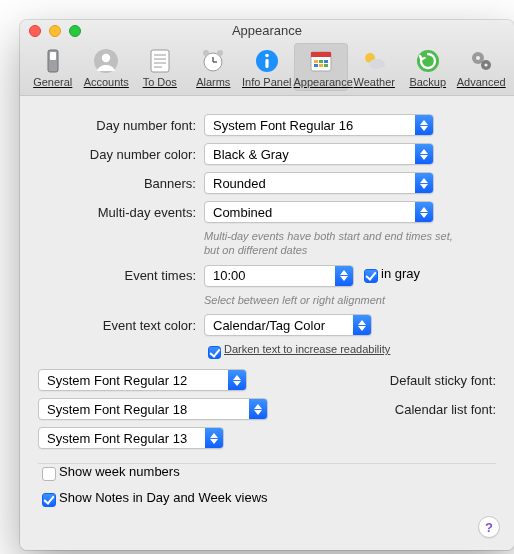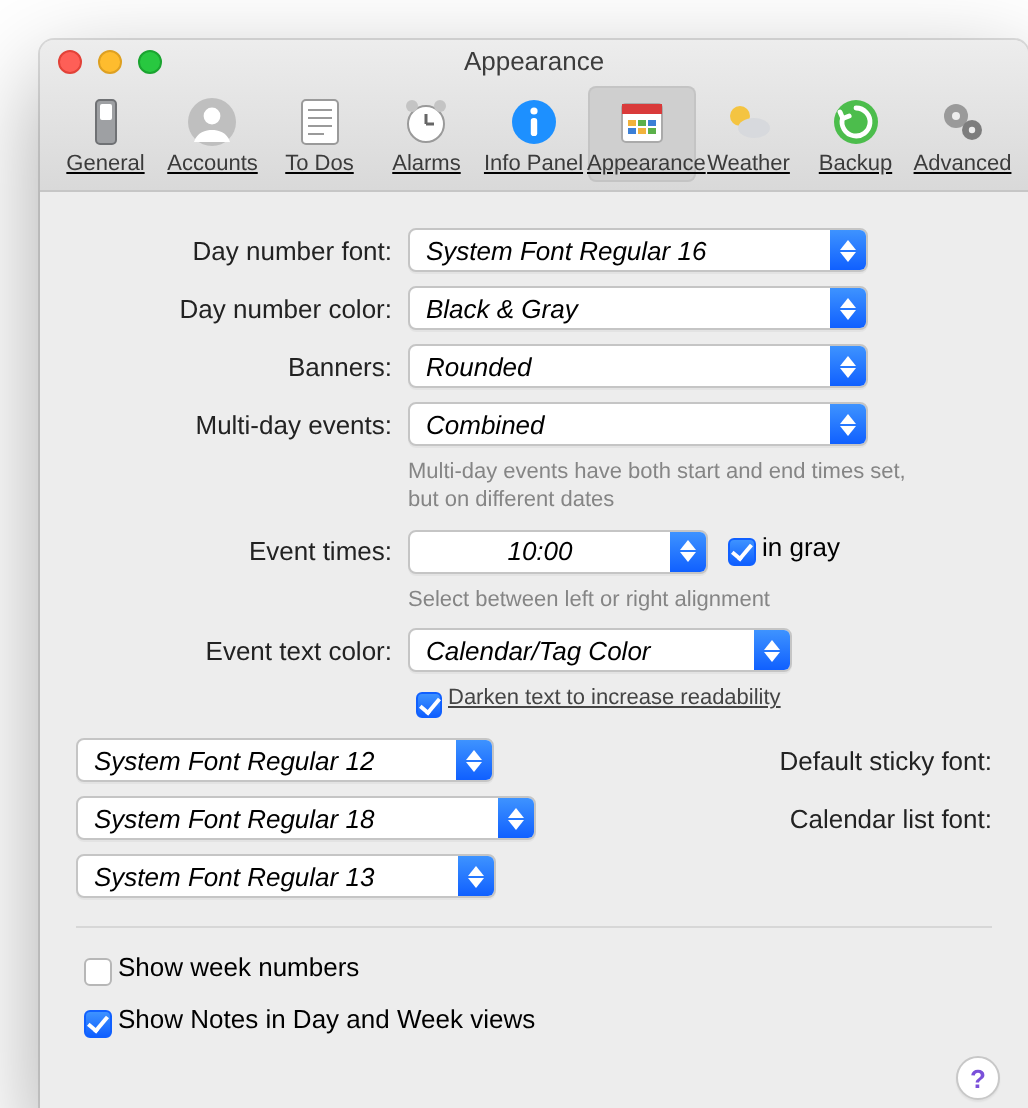--- a/index.html
+++ b/index.html
@@ -77,42 +77,41 @@
   }
   .form .lbl { text-align:right; color:#222; }
   .select {
     position:relative;
     height:22px;
     background:#fff;
     border:1px solid #c5c5c5;
     border-radius:4px;
     display:flex; align-items:center;
     box-shadow: 0 1px 0 rgba(0,0,0,0.04);
-    font-style: italic;
   }
   .select .val {
     padding: 0 8px;
     font-size:13px;
     white-space: nowrap; overflow:hidden; text-overflow:ellipsis;
     flex:1;
   }
   .select .stepper {
     width:18px; align-self:stretch;
     background: linear-gradient(#3e93ff,#1060ff);
     border-top-right-radius:3px;
     border-bottom-right-radius:3px;
     display:flex; flex-direction:column; align-items:center; justify-content:center;
     gap:1px;
   }
   .select .stepper svg { display:block }
   .row-extra {
     display:flex; align-items:center; gap:6px;
   }
   .hint {
-    color:#858585; font-size:11px; line-height:1.25;
+    color:#858585; font-size:11px; line-height:1.25;font-style:italic;
   }
   .cb {
     display:flex; gap:0; font-size:13px;
   }
   .cb input[type=checkbox]{
     appearance:none; width:14px; height:14px;
     border:1px solid #b7b7b7; border-radius:3px;
     background:#fff;
     position:relative;
   }
@@ -123,31 +122,30 @@
   .cb input[type=checkbox]:checked::after{
     content:""; position:absolute; left:3px; top:0px;
     width:4px; height:8px;
     border:solid #fff; border-width:0 2px 2px 0;
     transform:rotate(40deg);
   }
 
   .bottom {
     margin-top:14px;
     border-top:1px solid #d7d7d7;
-    padding-top:12px;
   }
   .help {
     position:absolute; right:14px; bottom:12px;
     width:22px; height:22px; border-radius:50%;
     background:#fff; border:1px solid #c8c8c8;
     display:flex; align-items:center; justify-content:center;
     color:#7a50d9; font-weight:600;
     box-shadow: 0 1px 1px rgba(0,0,0,0.06);
   }
-  .select-narrow { width:150px;text-align:center; }
+  .select-narrow { width:150px; }
   .subhint-row { grid-column: 2; }
   .cb-small { font-size:11px; color:#444;text-decoration:underline; }
   .cb-small input[type=checkbox]{ width:13px; height:13px; }
 </style>
 </head>
 <body>
 
 <div class="window">
 
   <div class="titlebar">
@@ -342,21 +340,21 @@
         </div>
         <label class="cb">
           <input type="checkbox" checked="" style="">
           <span>in gray</span>
         </label>
       </div>
 
       <div class="subhint-row hint">Select between left or right alignment</div>
 
       <div class="lbl">Event text color:</div>
-      <div class="select" style="width:192px">
+      <div class="select" style="width:168px">
         <div class="val">Calendar/Tag Color</div>
         <div class="stepper">
             <svg width="8" height="5">
               <path d="M0 5 L4 0 L8 5 Z" fill="#fff"></path>
             </svg>
             <svg width="8" height="5">
               <path d="M0 0 L4 5 L8 0 Z" fill="#fff"></path>
             </svg>
           </div>
       </div>
@@ -387,21 +385,21 @@
             <svg width="8" height="5">
               <path d="M0 5 L4 0 L8 5 Z" fill="#fff"></path>
             </svg>
             <svg width="8" height="5">
               <path d="M0 0 L4 5 L8 0 Z" fill="#fff"></path>
             </svg>
           </div>
       </div>
 
       <div class="lbl">Calendar list font:</div>
-      <div class="select" style="width:210px">
+      <div class="select" style="width:186px">
         <div class="val">System Font Regular 13</div>
         <div class="stepper">
             <svg width="8" height="5">
               <path d="M0 5 L4 0 L8 5 Z" fill="#fff"></path>
             </svg>
             <svg width="8" height="5">
               <path d="M0 0 L4 5 L8 0 Z" fill="#fff"></path>
             </svg>
           </div>
       </div>

